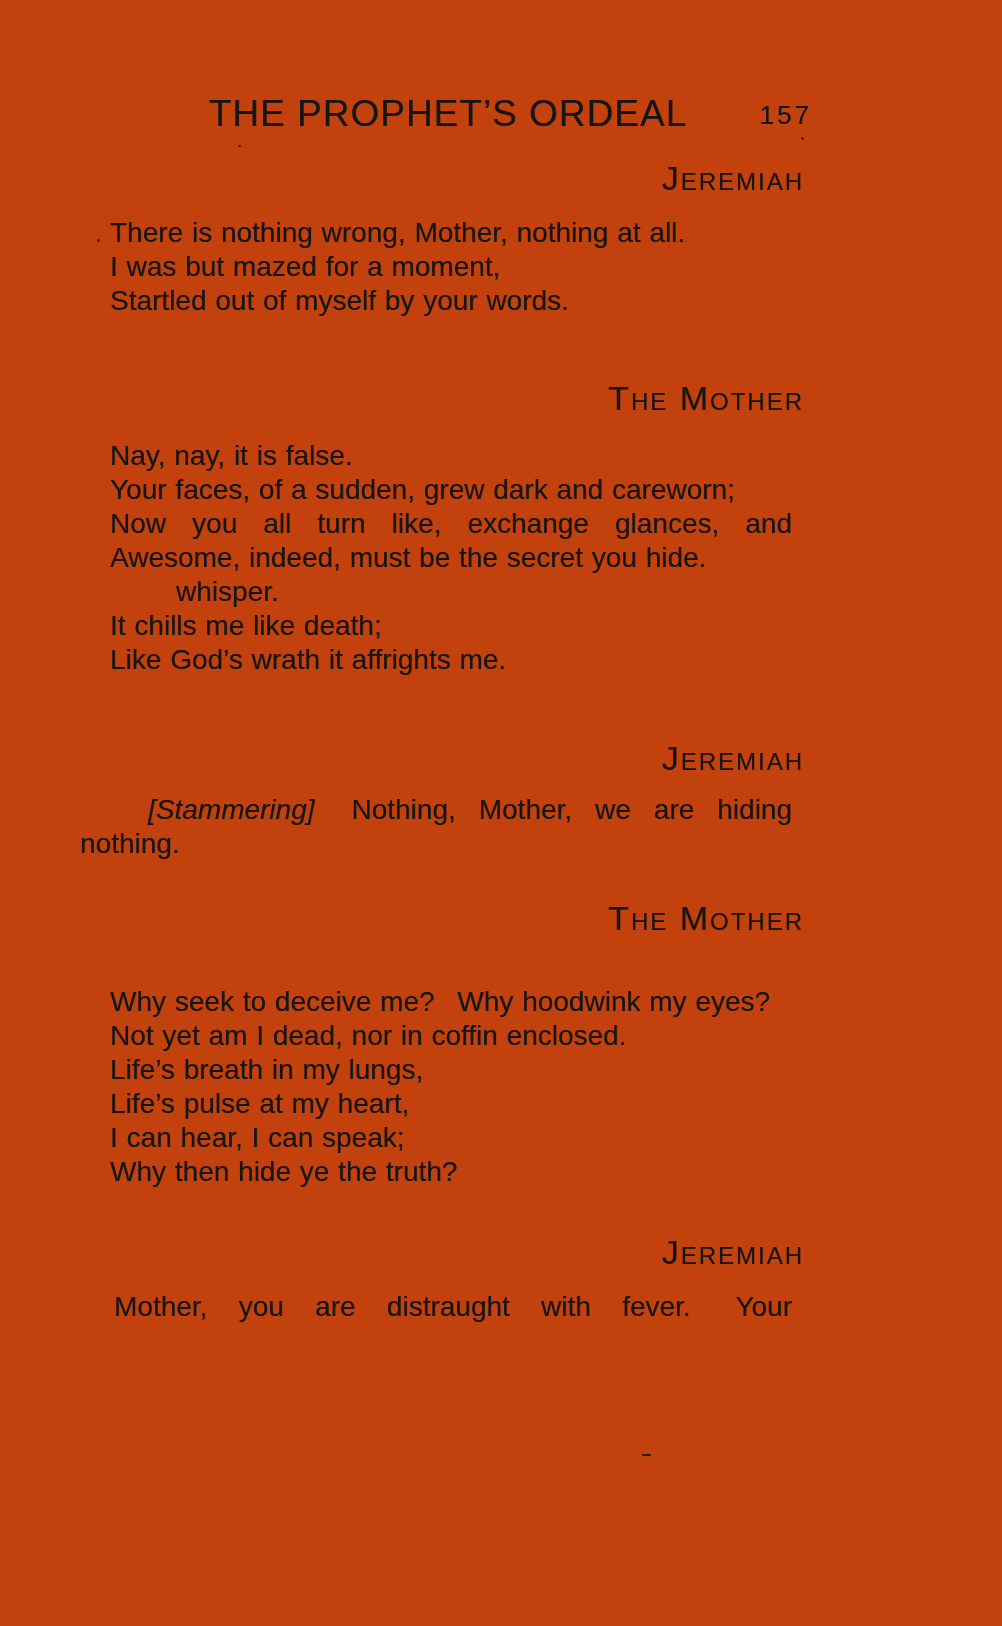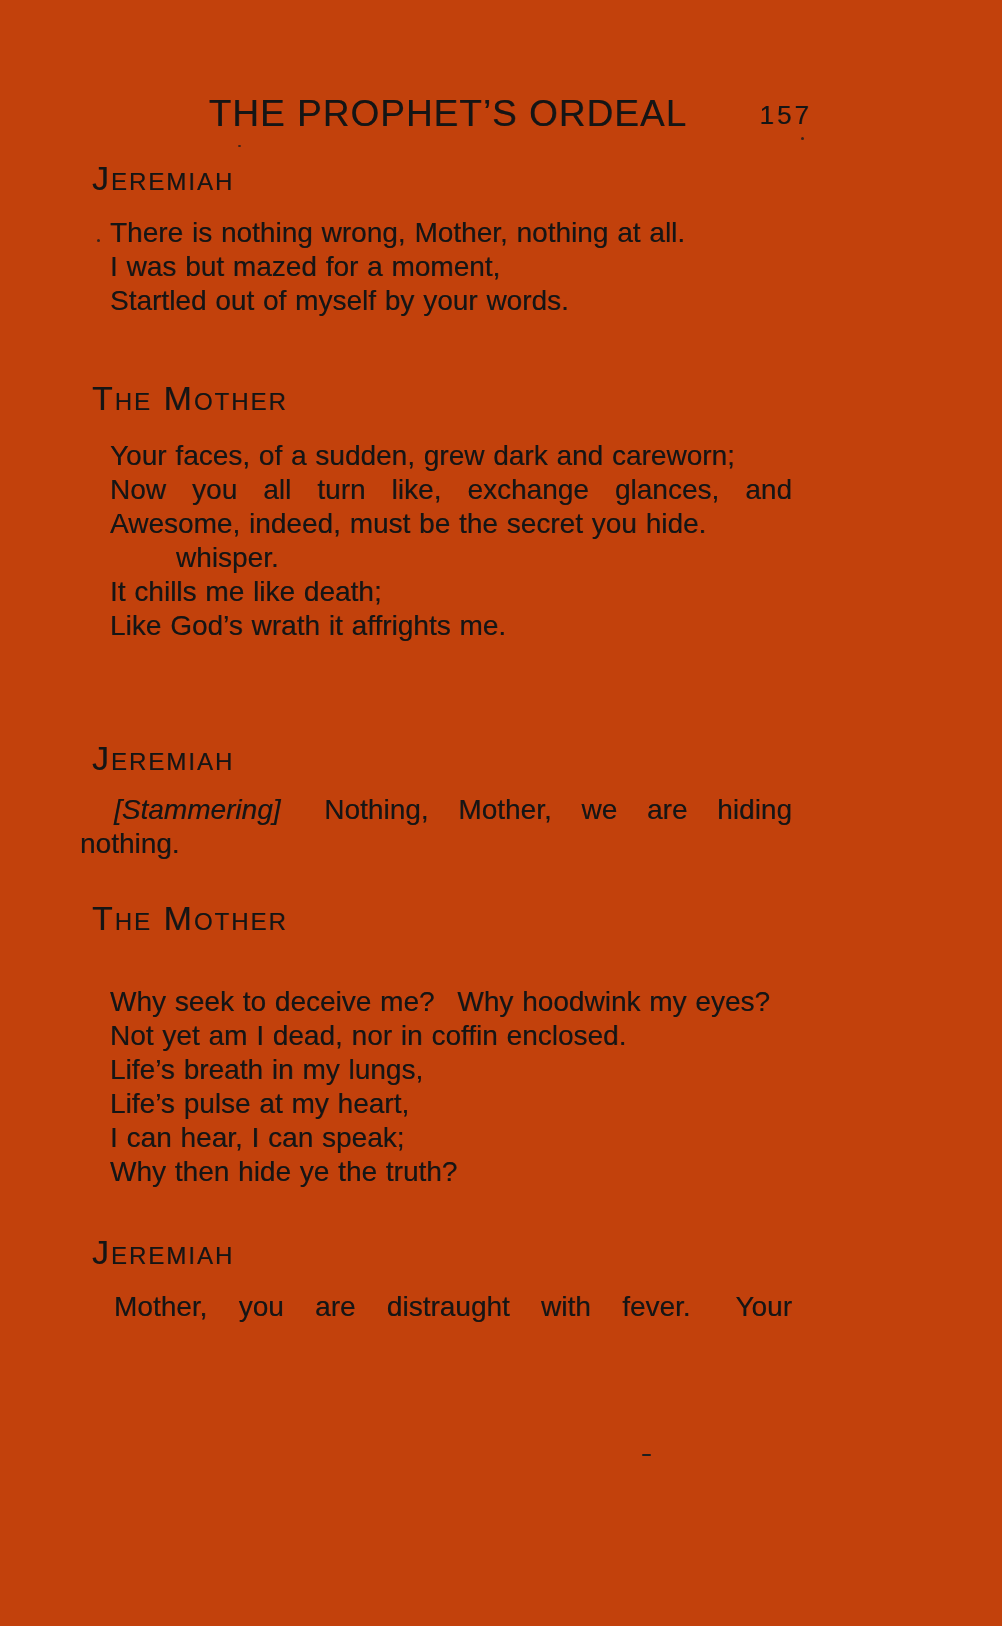--- a/index.html
+++ b/index.html
@@ -29,39 +29,39 @@
     position: absolute;
     right: -8px;
     top: 7px;
     font-size: 26px;
     letter-spacing: 3px;
   }
 
   
   .speaker {
     left: 92px;
-    text-align: left;
+    text-align: right;
     font-size: 34px;
     line-height: 38px;
     font-variant-caps: small-caps;
     letter-spacing: 2px;
     white-space: nowrap;
   }
 
   
   .ln, .pline {
     font-size: 28px;
     line-height: 34px;
     word-spacing: 1px;
   }
   .verse .ln { padding-left: 30px; }
   .ln.hang { padding-left: 96px; }
   .just { text-align: justify; text-align-last: justify; }
   .pline.first { text-indent: 34px; }
-  .stage { font-style: italic; }
+  .stage { font-style: italic; margin-left: 34px; }
 
   
   .speck { position: absolute; background: #1e1e1e; border-radius: 50%; opacity: .85; }
   .dash  { position: absolute; background: #1e1e1e; height: 2px; border-radius: 1px; }
 </style>
 </head>
 <body>
 
 <div class="page">
 
@@ -72,20 +72,21 @@
 
   <div class="abs speaker" style="top:159px">Jeremiah</div>
   <div class="abs verse" style="top:216px">
     <div class="ln">There is nothing wrong, Mother, nothing at all.</div>
     <div class="ln">I was but mazed for a moment,</div>
     <div class="ln">Startled out of myself by your words.</div>
   </div>
 
   <div class="abs speaker" style="top:379px">The Mother</div>
   <div class="abs verse" style="top:439px">
+    <div class="ln">Nay, nay, it is false.</div>
     <div class="ln">Your faces, of a sudden, grew dark and careworn;</div>
     <div class="ln just">Now you all turn like, exchange glances, and</div>
     <div class="ln">Awesome, indeed, must be the secret you hide.</div>
     <div class="ln hang">whisper.</div>
     <div class="ln">It chills me like death;</div>
     <div class="ln">Like God’s wrath it affrights me.</div>
   </div>
 
   <div class="abs speaker" style="top:739px">Jeremiah</div>
   <div class="abs" style="top:793px">

